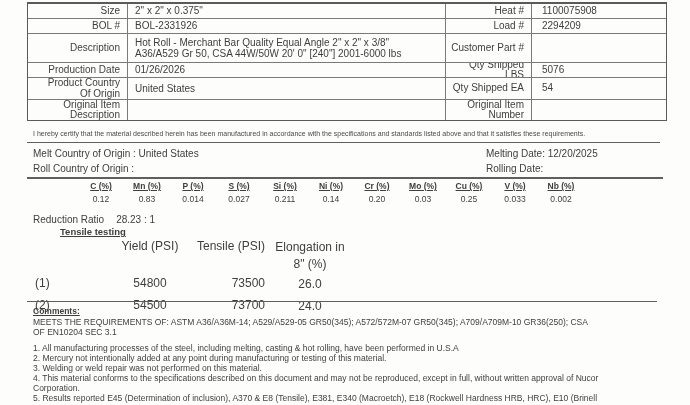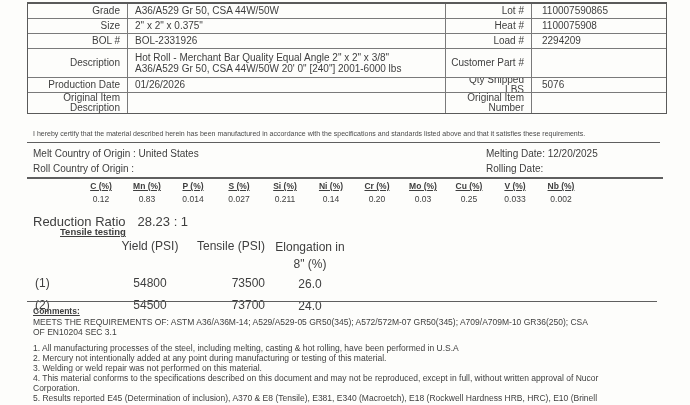--- a/index.html
+++ b/index.html
@@ -41,21 +41,21 @@
   .origin-left { position:absolute; left:33px; white-space:nowrap; }
   .origin-right { position:absolute; left:486px; white-space:nowrap; }
 
   
   .chem { position:absolute; top:181px; left:78px; display:flex; }
   .chem-col { width:46px; text-align:center; }
   .chem-el { font-size:8.5px; font-weight:bold; text-decoration:underline; white-space:nowrap; }
   .chem-val { font-size:8.5px; margin-top:3px; white-space:nowrap; }
 
   
-  .reduction { position:absolute; top:214px; left:33px; font-size:13px; white-space:nowrap; }
+  .reduction { position:absolute; top:214px; left:33px; font-size:10px; white-space:nowrap; }
   .reduction-value { margin-left:12px; }
   .tensile-heading { position:absolute; top:226px; left:33px; font-size:9.5px; font-weight:bold; text-decoration:underline;margin-left:27px; }
   .ten-grid { position:absolute; top:239px; left:35px; font-size:12px; }
   .ten-line { display:flex; }
   .tc0 { width:70px; text-align:left; }
   .tc1 { width:90px; text-align:center; }
   .tc2 { width:70px; text-align:right; }
   .tc3 { width:90px; text-align:center; white-space:pre-line; line-height:17px; }
   .ten-head { align-items:flex-start; }
   .ten-row1 { margin-top:3px; }
@@ -68,26 +68,20 @@
   .notes { margin-top:6px; }
   .note-line { line-height:10px; white-space:nowrap; }
 </style>
 </head>
 <body>
 
 <div class="page">
 
   <div class="info-table">
     <div class="it-row h14">
-      <div class="it-cell it-label">Grade</div>
-      <div class="it-cell it-value">A36/A529 Gr 50, CSA 44W/50W</div>
-      <div class="it-cell it-label2">Lot #</div>
-      <div class="it-cell it-value2">110007590865</div>
-    </div>
-    <div class="it-row h14">
       <div class="it-cell it-label">Size</div>
       <div class="it-cell it-value">2" x 2" x 0.375"</div>
       <div class="it-cell it-label2">Heat #</div>
       <div class="it-cell it-value2">1100075908</div>
     </div>
     <div class="it-row h14">
       <div class="it-cell it-label">BOL #</div>
       <div class="it-cell it-value">BOL-2331926</div>
       <div class="it-cell it-label2">Load #</div>
       <div class="it-cell it-value2">2294209</div>
@@ -97,20 +91,27 @@
       <div class="it-cell it-value">Hot Roll - Merchant Bar Quality Equal Angle 2" x 2" x 3/8"
 A36/A529 Gr 50, CSA 44W/50W 20' 0" [240"] 2001-6000 lbs</div>
       <div class="it-cell it-label2">Customer Part #</div>
       <div class="it-cell it-value2"></div>
     </div>
     <div class="it-row h14">
       <div class="it-cell it-label">Production Date</div>
       <div class="it-cell it-value">01/26/2026</div>
       <div class="it-cell it-label2">Qty Shipped LBS</div>
       <div class="it-cell it-value2">5076</div>
+    </div>
+    <div class="it-row h21">
+      <div class="it-cell it-label">Product Country
+Of Origin</div>
+      <div class="it-cell it-value">United States</div>
+      <div class="it-cell it-label2">Qty Shipped EA</div>
+      <div class="it-cell it-value2">54</div>
     </div>
     <div class="it-row h20">
       <div class="it-cell it-label">Original Item
 Description</div>
       <div class="it-cell it-value"></div>
       <div class="it-cell it-label2">Original Item
 Number</div>
       <div class="it-cell it-value2"></div>
     </div>
   </div>

